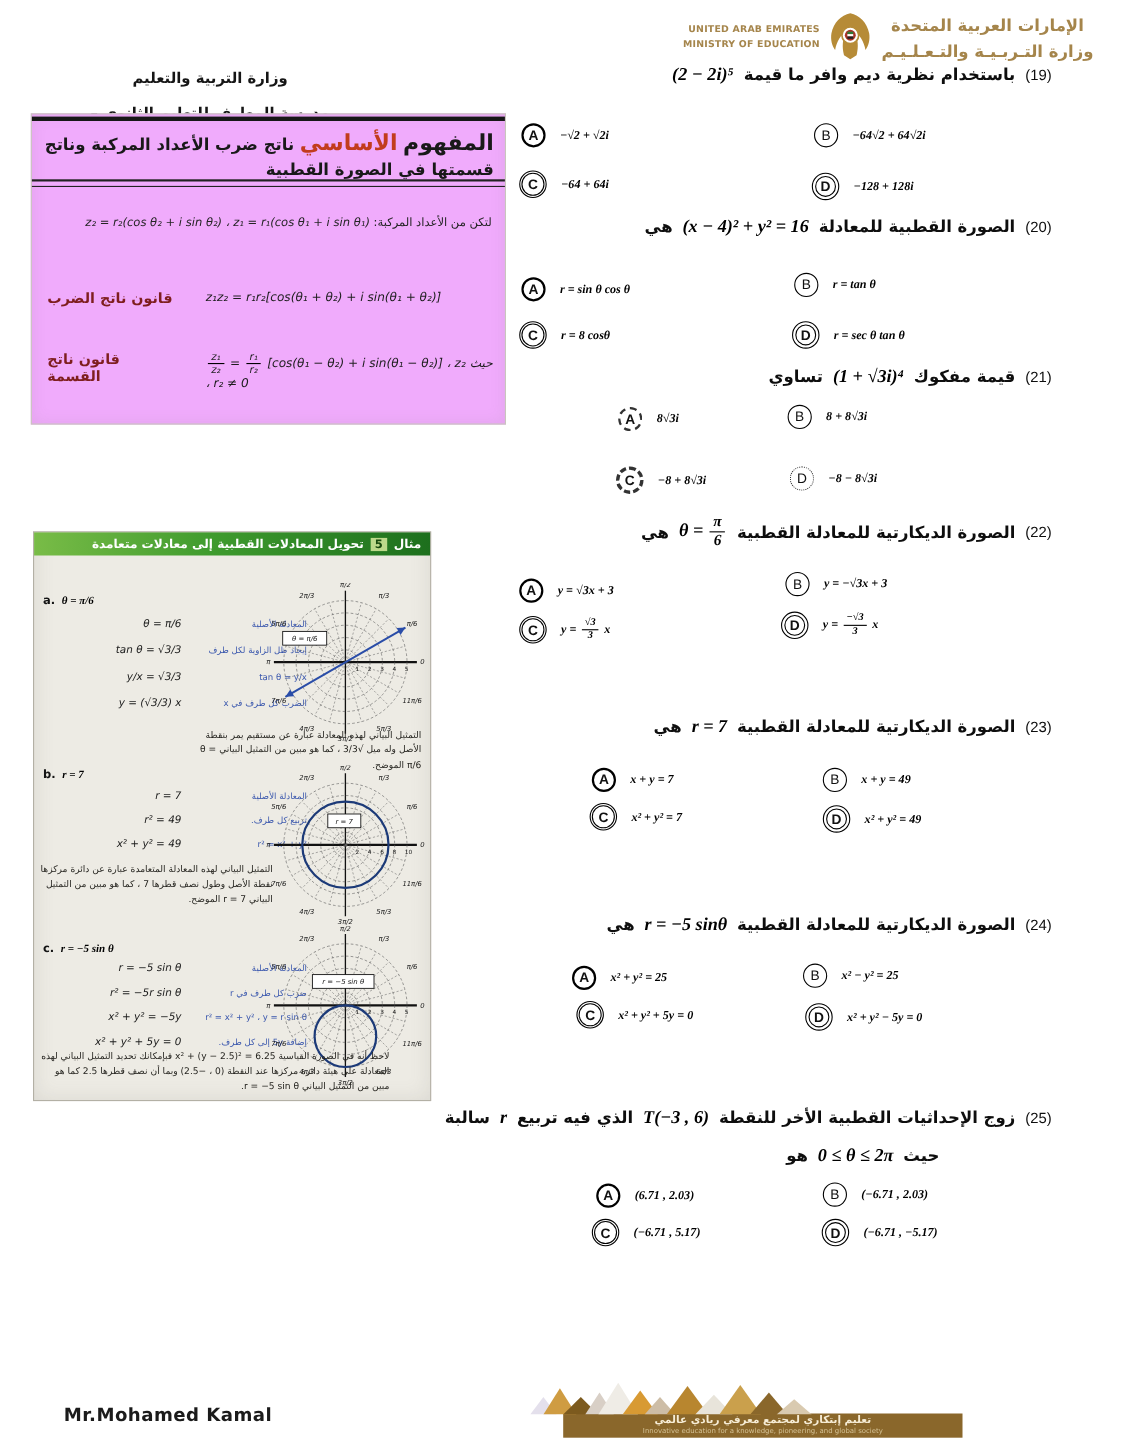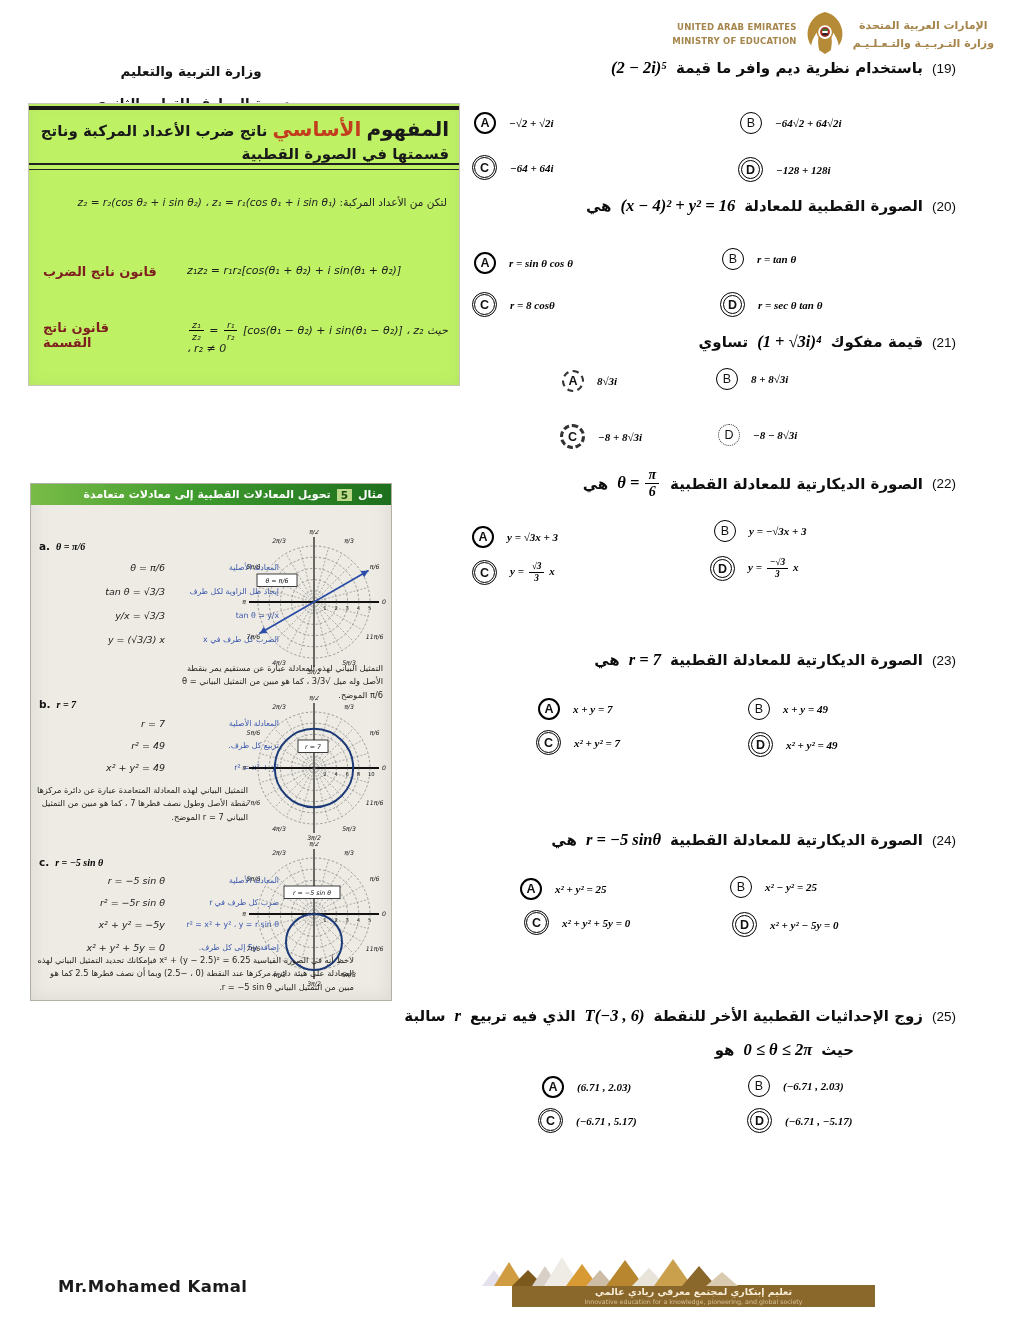--- a/index.html
+++ b/index.html
@@ -4,21 +4,21 @@
 <style>
   html,body{margin:0;padding:0;background:#ffffff;}
   .page{position:relative;width:1020px;height:1320px;background:#fff;overflow:hidden;
         font-family:"DejaVu Sans",sans-serif;color:#111;}
 
   
   .hdr-left{position:absolute;left:70px;top:12px;width:242px;text-align:center;
             font-size:13.5px;font-weight:bold;color:#161616;line-height:2.35;direction:rtl;margin-top:44px;}
   .logo{position:absolute;right:26px;top:10px;display:flex;align-items:center;gap:8px;color:#a5854b;}
   .logo-en{text-align:right;font-size:8.5px;font-weight:bold;line-height:1.6;letter-spacing:.2px;}
-  .logo-ar{text-align:center;font-size:11px;font-weight:bold;line-height:1.6;direction:rtl;}
+  .logo-ar{text-align:center;font-size:15px;font-weight:bold;line-height:1.6;direction:rtl;}
 
   
   .m{font-family:"Liberation Serif","DejaVu Serif",serif;font-style:italic;font-weight:bold;
      direction:ltr;unicode-bidi:isolate;color:#000;}
   .frc{display:inline-flex;flex-direction:column;align-items:center;line-height:1.05;
        vertical-align:middle;font-size:.85em;margin:0 2px;}
   .fn{border-bottom:1.3px solid #000;padding:0 3px;}
   .fd{padding-top:1px;}
 
   
@@ -32,21 +32,21 @@
       border:1.5px solid #000;border-radius:50%;font-family:"Liberation Sans",sans-serif;
       font-size:12.5px;flex:none;background:#fff;box-sizing:border-box;}
   .lcA{font-weight:bold;border-width:2.2px;}
   .lcB{border-width:1.2px;font-weight:normal;}
   .lcC{border:3.6px double #000;font-weight:bold;width:25px;height:25px;}
   .lcD{border:4.2px double #000;font-weight:bold;width:25px;height:25px;}
   .dash{border-style:dashed !important;border-color:#333 !important;}
   .dot{border-style:dotted !important;border-color:#333 !important;}
 
   
-  .panel1{position:absolute;left:28px;top:103px;width:430px;height:281px;background:#bef264;
+  .panel1{position:absolute;left:28px;top:103px;width:430px;height:281px;background:#f0abfc;
           border:1px solid #c9c6bd;box-shadow:inset 0 0 14px rgba(120,120,110,.12);}
   .p1-topbar{position:absolute;top:2px;left:0;right:0;height:4px;background:#171717;}
   .p1-title{position:absolute;top:11px;right:10px;left:8px;text-align:right;direction:rtl;line-height:1.4;}
   .t-main{font-size:20px;font-weight:bold;color:#191919;}
   .t-accent{font-size:20px;font-weight:bold;color:#c23c1d;}
   .t-rest{font-size:15px;font-weight:bold;color:#191919;}
   .p1-rule{position:absolute;top:59px;left:0;right:0;height:4px;border-top:2.5px solid #222;
            border-bottom:1.2px solid #222;}
   .p1-intro{position:absolute;top:92px;right:12px;left:10px;direction:rtl;text-align:right;
             font-size:10.5px;color:#242424;}

